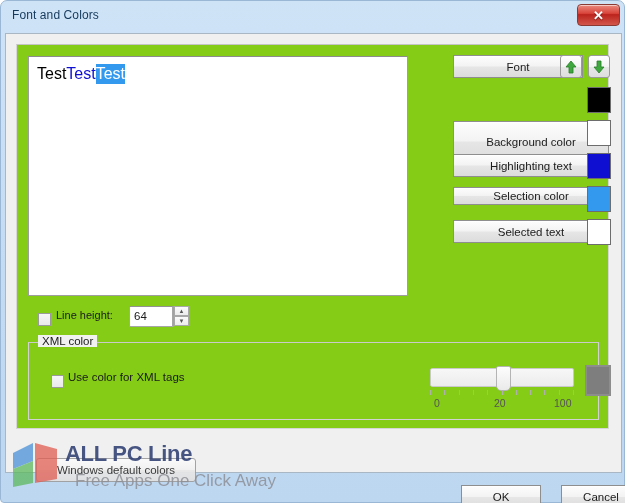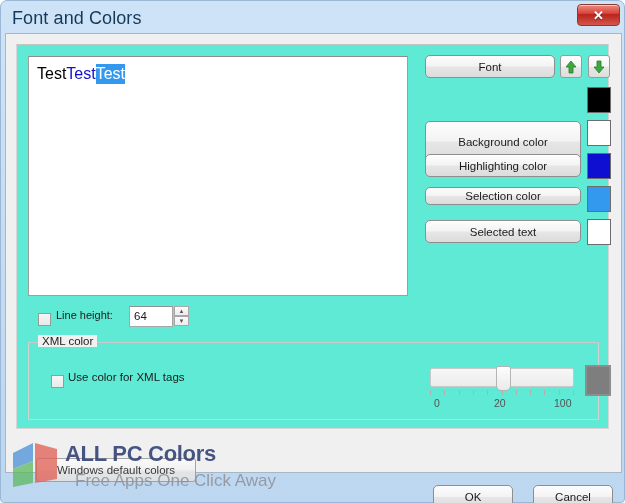--- a/index.html
+++ b/index.html
@@ -24,21 +24,21 @@
   
   #titlebar {
     position: absolute;
     left: 0; top: 0;
     width: 625px; height: 32px;
     box-sizing: border-box;
   }
   #title-text {
     position: absolute;
     left: 11px; top: 7px;
-    font-size: 18px;
+    font-size: 12px;
     color: #14395c;
     white-space: nowrap;
     letter-spacing: 0.1px;
   }
   #close-btn {
     position: absolute;
     right: 6px; top: 3px;
     width: 43px; height: 22px;
     box-sizing: border-box;
     border: 1px solid #8a3a33;
@@ -68,21 +68,21 @@
   }
 
   
   #main-panel {
     position: absolute;
     left: 10px; top: 10px;
     width: 593px; height: 385px;
     box-sizing: border-box;
     border: 1px solid #d6d6d6;
     border-top-color: #c4c4c4;
-    background: #5eead4;
+    background: #84cc16;
   }
 
   
   #preview {
     position: absolute;
     left: 11px; top: 11px;
     width: 380px; height: 240px;
     box-sizing: border-box;
     background: #ffffff;
     border: 1px solid #9e9e9e;
@@ -99,29 +99,30 @@
   .pw { display: inline-block; }
   #pw1 { color: #000000; }
   #pw2 { color: #2a2ae8; }
   #pw3 { color: #ffffff; background: #2f8de8; }
 
   
   .btn {
     position: absolute;
     box-sizing: border-box;
     border: 1px solid #8e8e8e;
-    border-radius: 5px;
+    border-radius: 0;
     background: linear-gradient(180deg, #fdfdfd 0%, #f3f3f3 48%, #e6e6e6 52%, #dcdcdc 100%);
     color: #1b1b1b;
     font-size: 11.5px;
     display: flex;
     align-items: center;
     justify-content: center;
     cursor: pointer;
     box-shadow: inset 0 1px 0 rgba(255,255,255,0.85);
+    margin-left: 28px;
   }
 
   #btn-font      { left: 408px; top: 10px;  width: 130px; height: 23px; }
   #btn-textcolor { left: 408px; top: 43px;  width: 156px; height: 23px; }
   #btn-bgcolor   { left: 408px; top: 76px;  width: 156px; height: 41px; }
   #btn-highlight { left: 408px; top: 109px; width: 156px; height: 23px; }
   #btn-selection { left: 408px; top: 142px; width: 156px; height: 18px; }
   #btn-seltext   { left: 408px; top: 175px; width: 156px; height: 23px; }
 
   
@@ -365,21 +366,21 @@
         <svg width="12" height="14" viewBox="0 0 12 14" aria-hidden="true">
           <polygon points="6,13 1,7 4,7 4,1 8,1 8,7 11,7" fill="#3ea83e" stroke="#2a7c2a" stroke-width="0.8"></polygon>
         </svg>
       </div>
 
       <div class="swatch" id="sw-text" style="background: rgb(0, 0, 0);"></div>
 
       <div class="btn" id="btn-bgcolor">Background color</div>
       <div class="swatch" id="sw-bg" style="background: rgb(255, 255, 255);"></div>
 
-      <div class="btn" id="btn-highlight">Highlighting color</div>
+      <div class="btn" id="btn-highlight">Highlighting text</div>
       <div class="swatch" id="sw-highlight" style="background: rgb(15, 15, 210);"></div>
 
       <div class="btn" id="btn-selection">Selection color</div>
       <div class="swatch" id="sw-selection" style="background: rgb(51, 153, 238);"></div>
 
       <div class="btn" id="btn-seltext">Selected text</div>
       <div class="swatch" id="sw-seltext" style="background: rgb(255, 255, 255);"></div>
 
       <div class="chk" id="chk-lineheight"></div>
       <div id="lbl-lineheight">Line height:</div>
@@ -425,17 +426,17 @@
     <div class="btn" id="btn-cancel">Cancel</div>
 
   </div>
 
   <div id="watermark">
     <svg id="wm-logo" viewBox="0 0 56 52">
       <polygon points="6,14 26,4 26,22 6,30" fill="#4a90d9" opacity="0.75"></polygon>
       <polygon points="6,30 26,22 26,44 6,48" fill="#5cb85c" opacity="0.75"></polygon>
       <polygon points="28,4 50,10 50,40 28,44" fill="#e05c52" opacity="0.75"></polygon>
     </svg>
-    <div id="wm-title">ALL PC Colors</div>
+    <div id="wm-title">ALL PC Line</div>
     <div id="wm-sub">Free Apps One Click Away</div>
   </div>
 
 </div>
 
 </body></html>

